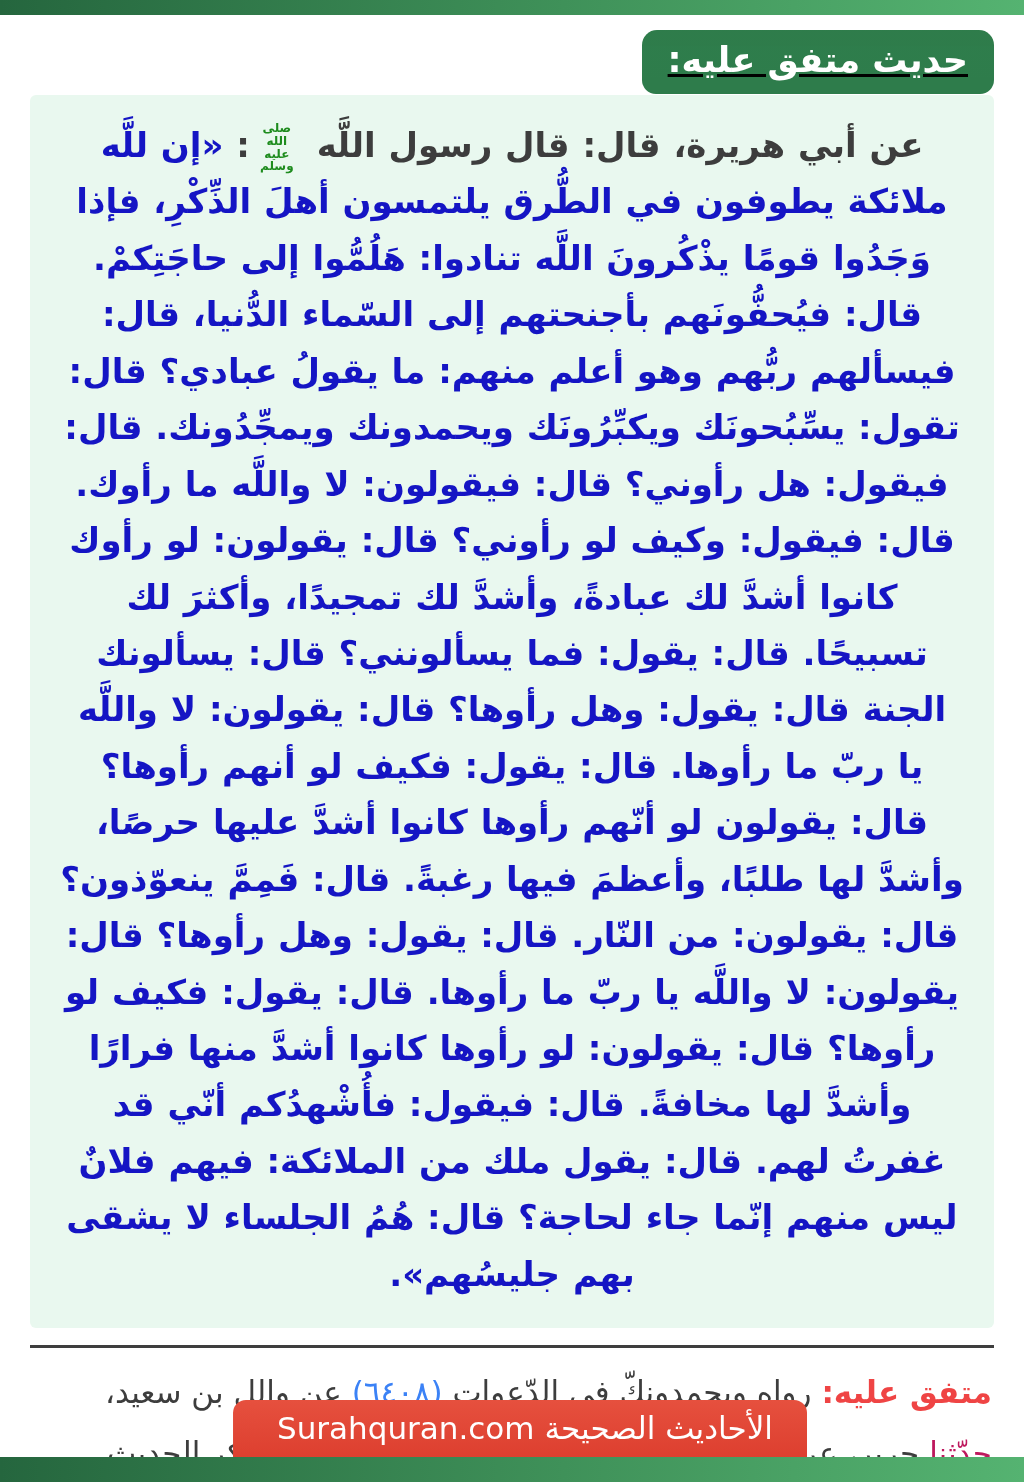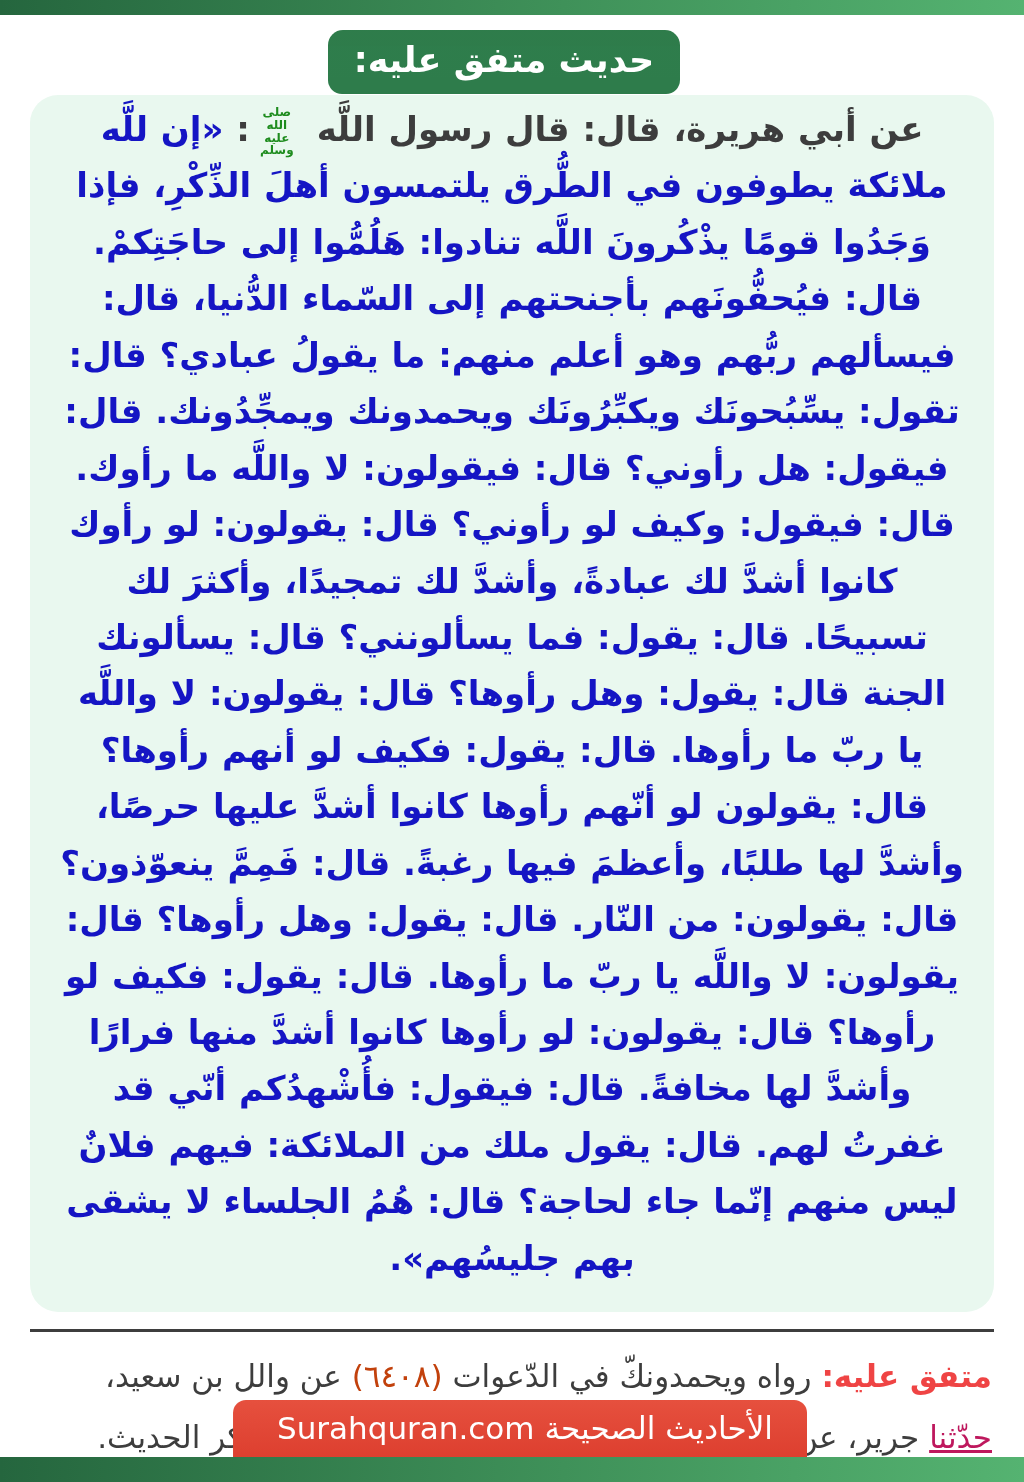--- a/index.html
+++ b/index.html
@@ -11,40 +11,41 @@
     background: #ffffff;
     font-family: "DejaVu Sans", sans-serif;
     overflow: hidden;
   }
   .topbar {
     height: 15px;
     width: 100%;
     background: linear-gradient(to right, #25663e, #3f9159 55%, #55b371);
   }
   .badge-row {
-    margin: 15px 46px 1px 30px;
+    margin: 15px 30px 1px 30px;
     display: flex;
-    justify-content: center;
+    justify-content: flex-end;
+    text-decoration: underline;
   }
   .header-badge {
     background: linear-gradient(to bottom, #35845302, #00000000), #2e7c4b;
     background-color: #2e7c4b;
     color: #ffffff;
     font-size: 35px;
     font-weight: 600;
     padding: 9px 26px 13px 26px;
     border-radius: 15px 15px 14px 14px;
     direction: rtl;
     line-height: 1.2;
   }
   .hadith-box {
     margin: 0 30px;
     background: #e9f8ef;
-    border-radius: 28px;
-    padding: 6px 30px 26px 30px;
+    border-radius: 6px;
+    padding: 22px 30px 26px 30px;
   }
   .hadith-text {
     direction: rtl;
     text-align: center;
     font-size: 34px;
     font-weight: bold;
     line-height: 1.66;
     color: #1515c4;
     word-spacing: 1px;
   }
@@ -69,21 +70,21 @@
   .takhrij {
     direction: rtl;
     text-align: right;
     margin: 0 32px 0 34px;
     font-size: 31px;
     line-height: 1.95;
     color: #3d3d3d;
     font-weight: 500;
   }
   .takhrij .label { color: #ef4444; font-weight: bold; }
-  .takhrij .number { color: #c2410c; }
+  .takhrij .number { color: #3b82f6; }
   .takhrij .link {
     color: #be185d;
     text-decoration: underline;
     cursor: pointer;
   }
   .site-badge {
     position: absolute;
     left: 50%;
     bottom: 24px;
     transform: translateX(-50%) translateX(8px);

